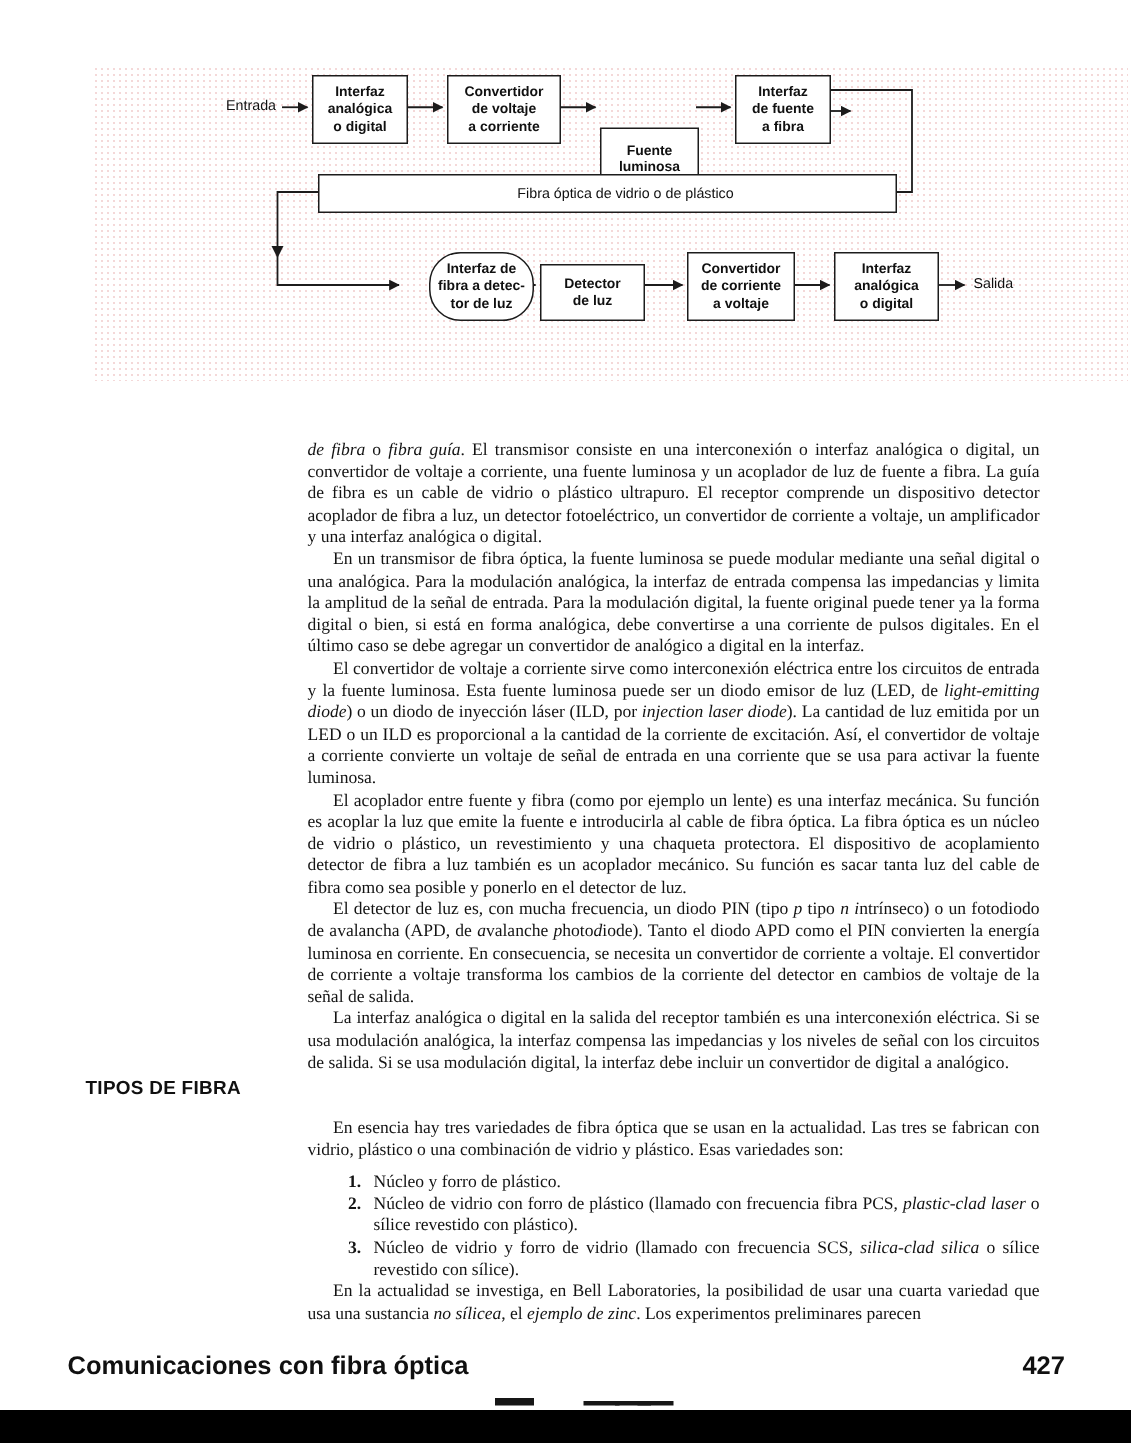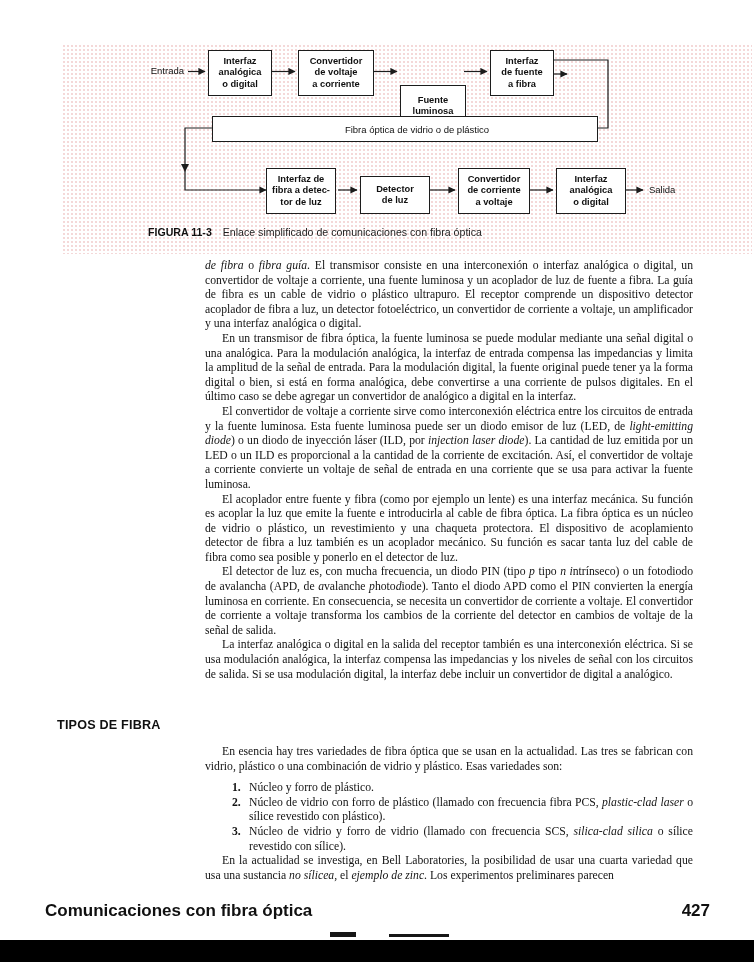--- a/index.html
+++ b/index.html
@@ -21,21 +21,21 @@
   .caption{position:absolute;left:86px;top:182px;font-size:10.6px;color:#1d1d1d;white-space:nowrap;}
   .caption .tag{font-weight:bold;margin-right:11px;color:#101010;}
 
   
   .bodytext{position:absolute;left:205px;width:488px;
     font-family:"Liberation Serif",serif;font-size:11.7px;line-height:14.6px;
     text-align:justify;color:#131313;}
   .block-1{top:259px;}
   .block-2{top:745px;}
   .bodytext p{margin:0;text-indent:17px;}
-  .bodytext p.noindent{text-indent:0;}
+  .bodytext p.noindent{text-indent:0;margin-top:34px;}
   .section-heading{position:absolute;left:57px;top:718px;font-size:12.6px;
     font-weight:bold;letter-spacing:0.2px;color:#101010;}
   .vlist{margin-top:7px;}
   .vlist .list-item{position:relative;padding-left:44px;text-align:justify;}
   .vlist .list-num{position:absolute;left:27px;top:0;font-weight:bold;}
   .closing{margin-top:9px;}
 
   
   .footer{position:absolute;left:45px;right:44px;top:901px;display:flex;
     justify-content:space-between;align-items:baseline;
@@ -87,37 +87,34 @@
 de voltaje
 a corriente</div>
     <div class="dbox" style="left:338px;top:8px;width:64px;height:40px;margin-top:33px;">Fuente
 luminosa</div>
     <div class="dbox" style="left:428px;top:6px;width:62px;height:44px;">Interfaz
 de fuente
 a fibra</div>
 
     <div class="fiber-box" style="left:150px;top:72px;width:360px;height:24px;">Fibra óptica de vidrio o de plástico</div>
 
-    <div class="dbox" style="left:204px;top:124px;width:68px;height:44px;">Interfaz de
+    <div class="dbox" style="left:224px;top:124px;width:68px;height:44px;border-radius:21px;">Interfaz de
 fibra a detec-
 tor de luz</div>
     <div class="dbox" style="left:298px;top:132px;width:68px;height:36px;">Detector
 de luz</div>
     <div class="dbox" style="left:396px;top:124px;width:70px;height:44px;">Convertidor
 de corriente
 a voltaje</div>
     <div class="dbox" style="left:494px;top:124px;width:68px;height:44px;">Interfaz
 analógica
 o digital</div>
 
     <div class="fig-label" style="left:587px;top:140px;">Salida</div>
 
-    <div class="caption">
-      <span class="tag">FIGURA 11-3</span><span>Enlace simplificado de comunicaciones con fibra óptica</span>
-    </div>
   </div>
 
   <div class="bodytext block-1">
     <p class="noindent"><i>de fibra</i> o <i>fibra guía</i>. El transmisor consiste en una interconexión o interfaz analógica o digital, un convertidor de voltaje a corriente, una fuente luminosa y un acoplador de luz de fuente a fibra. La guía de fibra es un cable de vidrio o plástico ultrapuro. El receptor comprende un dispositivo detector acoplador de fibra a luz, un detector fotoeléctrico, un convertidor de corriente a voltaje, un amplificador y una interfaz analógica o digital.</p>
     <p>En un transmisor de fibra óptica, la fuente luminosa se puede modular mediante una señal digital o una analógica. Para la modulación analógica, la interfaz de entrada compensa las impedancias y limita la amplitud de la señal de entrada. Para la modulación digital, la fuente original puede tener ya la forma digital o bien, si está en forma analógica, debe convertirse a una corriente de pulsos digitales. En el último caso se debe agregar un convertidor de analógico a digital en la interfaz.</p>
     <p>El convertidor de voltaje a corriente sirve como interconexión eléctrica entre los circuitos de entrada y la fuente luminosa. Esta fuente luminosa puede ser un diodo emisor de luz (LED, de <i>light-emitting diode</i>) o un diodo de inyección láser (ILD, por <i>injection laser diode</i>). La cantidad de luz emitida por un LED o un ILD es proporcional a la cantidad de la corriente de excitación. Así, el convertidor de voltaje a corriente convierte un voltaje de señal de entrada en una corriente que se usa para activar la fuente luminosa.</p>
     <p>El acoplador entre fuente y fibra (como por ejemplo un lente) es una interfaz mecánica. Su función es acoplar la luz que emite la fuente e introducirla al cable de fibra óptica. La fibra óptica es un núcleo de vidrio o plástico, un revestimiento y una chaqueta protectora. El dispositivo de acoplamiento detector de fibra a luz también es un acoplador mecánico. Su función es sacar tanta luz del cable de fibra como sea posible y ponerlo en el detector de luz.</p>
     <p>El detector de luz es, con mucha frecuencia, un diodo PIN (tipo <i>p</i> tipo <i>n</i> <i>i</i>ntrínseco) o un fotodiodo de avalancha (APD, de <i>a</i>valanche <i>p</i>hoto<i>d</i>iode). Tanto el diodo APD como el PIN convierten la energía luminosa en corriente. En consecuencia, se necesita un convertidor de corriente a voltaje. El convertidor de corriente a voltaje transforma los cambios de la corriente del detector en cambios de voltaje de la señal de salida.</p>
     <p>La interfaz analógica o digital en la salida del receptor también es una interconexión eléctrica. Si se usa modulación analógica, la interfaz compensa las impedancias y los niveles de señal con los circuitos de salida. Si se usa modulación digital, la interfaz debe incluir un convertidor de digital a analógico.</p>
   </div>

